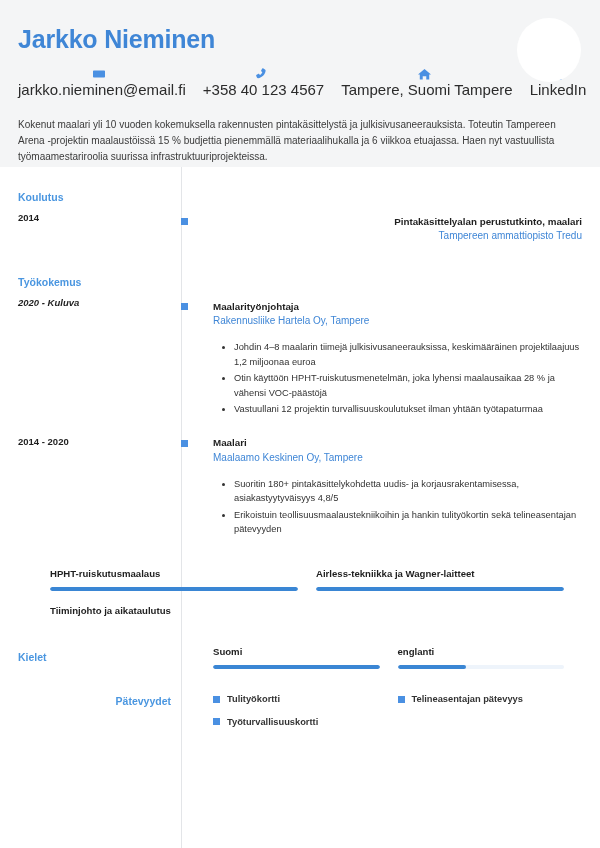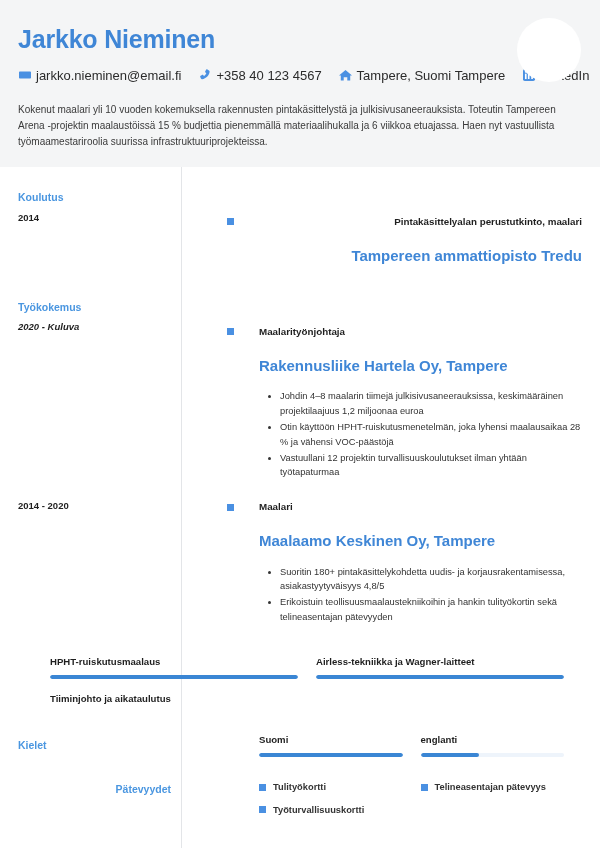--- a/index.html
+++ b/index.html
@@ -40,23 +40,24 @@
   .contact-row {
     display: flex;
     align-items: center;
     margin-top: 14px;
     flex-wrap: nowrap;
   }
   .contact-item {
     display: flex;
     align-items: center;
     margin-right: 17px;
-    font-size: 13px;
+    font-size: 15px;
     color: #2b2b2b;
     white-space: nowrap;
+    flex-direction: column;
   }
   .contact-item .ic {
     display: inline-flex;
     align-items: center;
     justify-content: center;
     width: 13px;
     height: 13px;
     margin-right: 5px;
     flex: 0 0 auto;
   }
@@ -92,21 +93,20 @@
     top: 0;
     width: 1px;
     height: 681px;
     background: #e3e5e8;
   }
 
   .section {
     position: relative;
     display: flex;
     padding: 0 18px 0 18px;
-    gap: 46px;
   }
 
   .col-left {
     width: 163px;
     flex: 0 0 163px;
     padding-right: 10px;
   }
   .col-right {
     flex: 1 1 auto;
     padding-left: 32px;
@@ -136,25 +136,25 @@
     background: #4a90e2;
   }
 
   .entry-title {
     font-size: 9.8px;
     font-weight: bold;
     color: #1f1f1f;
     line-height: 1.35;
   }
   .entry-sub {
-    font-size: 15px;
-    font-weight: bold;
+    font-size: 10px;
+    font-weight: normal;
     color: #3f86d6;
     line-height: 1.5;
-    margin-top: 17px;
+    margin-top: 0;
   }
 
   ul.bullets {
     margin: 12px 0 0 0;
     padding-left: 21px;
     list-style: none;
   }
   ul.bullets li {
     position: relative;
     font-size: 9.3px;

